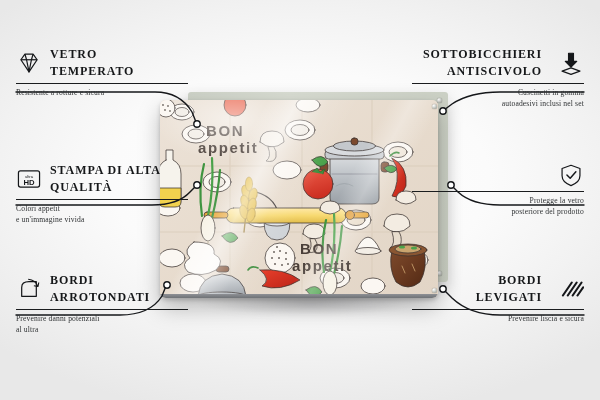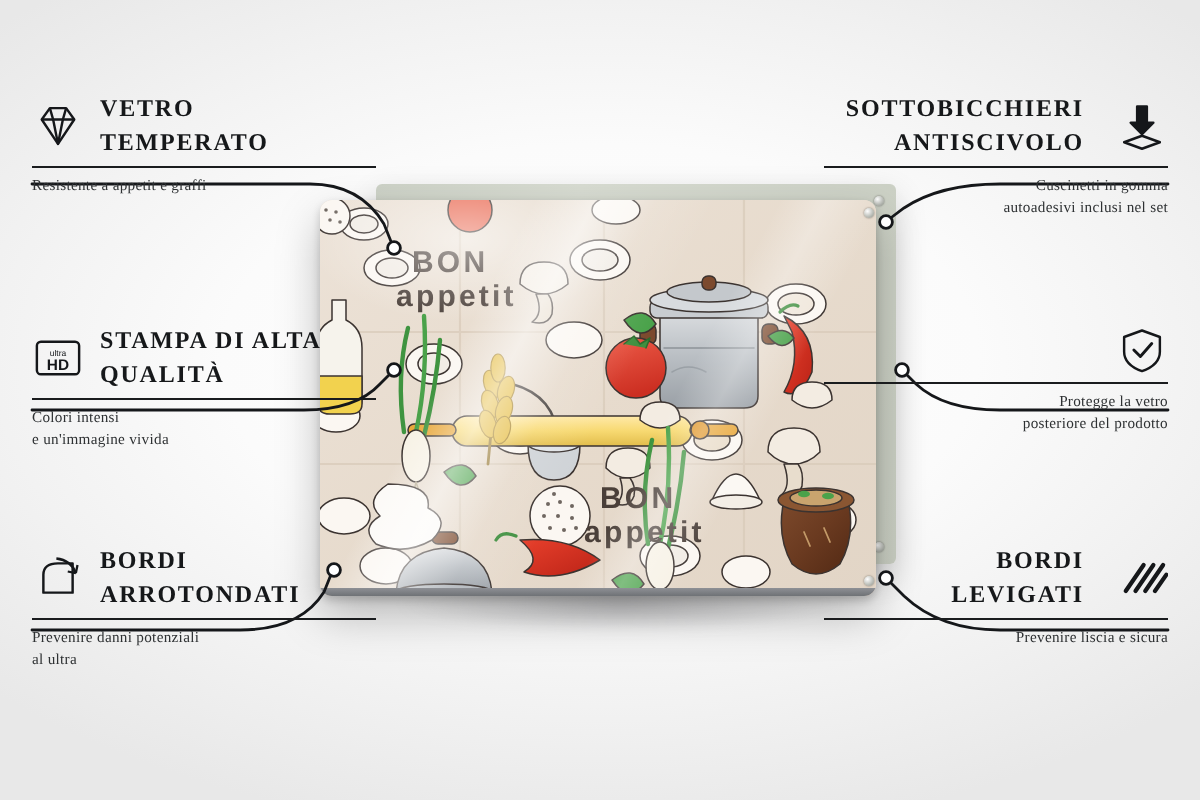--- a/index.html
+++ b/index.html
@@ -333,35 +333,35 @@
         <g fill="none" stroke="#15171a" stroke-width="1.5" stroke-linejoin="round">
           <path d="M6 12 L11 5 L21 5 L26 12 L16 27 Z"></path>
           <path d="M6 12 L26 12"></path>
           <path d="M11 5 L13 12 L16 27 L19 12 L21 5"></path>
         </g>
       </svg>
       <div class="title">VETRO
 TEMPERATO</div>
     </div>
     <div class="rule"></div>
-    <div class="sub">Resistente a appetit e graffi</div>
+    <div class="sub">Resistente a rotture e sicura</div>
   </div>
 
   <div class="callout left" style="left:16px; top:162px; width:172px;">
     <div class="head">
       <svg class="ico" viewBox="0 0 32 32">
         <rect x="3" y="6" width="26" height="20" rx="2.5" fill="none" stroke="#15171a" stroke-width="1.5"></rect>
         <text x="16" y="14.5" text-anchor="middle" font-family="Liberation Sans, sans-serif" font-size="5.2" fill="#15171a">ultra</text>
         <text x="16" y="23.5" text-anchor="middle" font-family="Liberation Sans, sans-serif" font-size="9.5" font-weight="700" fill="#15171a">HD</text>
       </svg>
       <div class="title">STAMPA DI ALTA
 QUALITÀ</div>
     </div>
     <div class="rule"></div>
-    <div class="sub">Colori intensi
+    <div class="sub">Colori appetit
 e un'immagine vivida</div>
   </div>
 
   <div class="callout left" style="left:16px; top:272px; width:172px;">
     <div class="head">
       <svg class="ico" viewBox="0 0 32 32">
         <path d="M7 25 L7 14 Q7 7 16 7 L25 7 L25 25 Z" fill="none" stroke="#15171a" stroke-width="1.5" stroke-linejoin="round"></path>
         <path d="M15 4 Q24 5 27 13" fill="none" stroke="#15171a" stroke-width="1.4"></path>
         <path d="M27 13 L28 8 M27 13 L22 12" fill="none" stroke="#15171a" stroke-width="1.4"></path>
       </svg>

